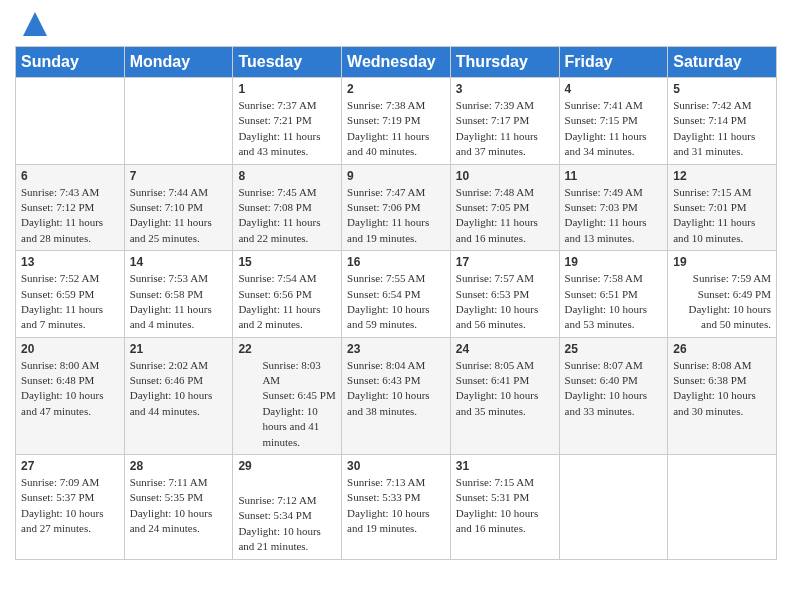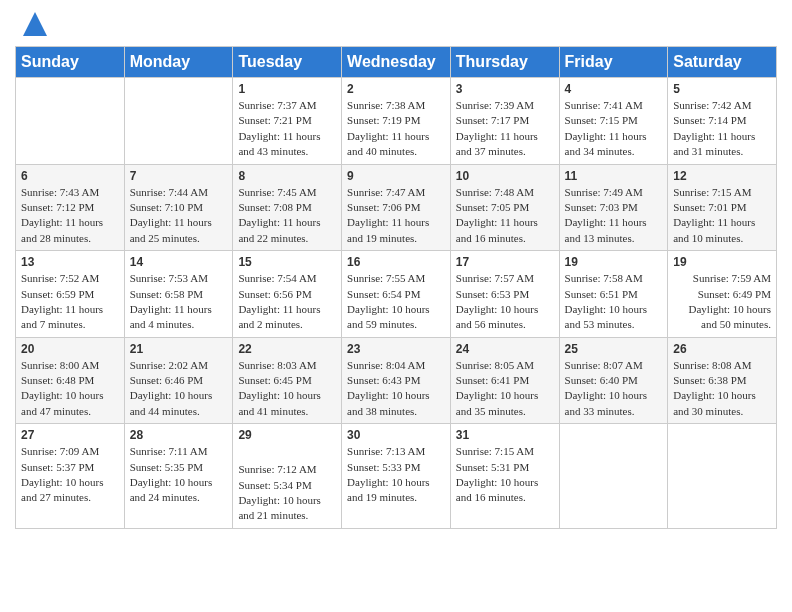--- a/index.html
+++ b/index.html
@@ -263,21 +263,21 @@
 Daylight: 10 hours and 47 minutes.</div>
           </td>
           <td>
             <span class="day-number">21</span>
             <div class="day-info" style="white-space: pre-line;">Sunrise: 2:02 AM
 Sunset: 6:46 PM
 Daylight: 10 hours and 44 minutes.</div>
           </td>
           <td>
             <span class="day-number">22</span>
-            <div class="day-info" style="white-space: pre-line;">Sunrise: 8:03 AM
+            <div class="day-info" style="white-space: pre-line; margin-left: 24px;">Sunrise: 8:03 AM
 Sunset: 6:45 PM
 Daylight: 10 hours and 41 minutes.</div>
           </td>
           <td>
             <span class="day-number">23</span>
             <div class="day-info" style="white-space: pre-line;">Sunrise: 8:04 AM
 Sunset: 6:43 PM
 Daylight: 10 hours and 38 minutes.</div>
           </td>
           <td>

